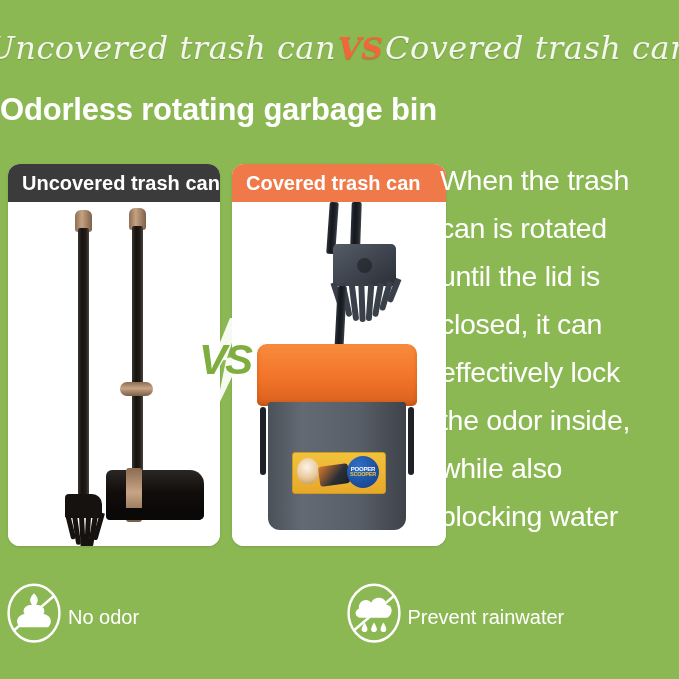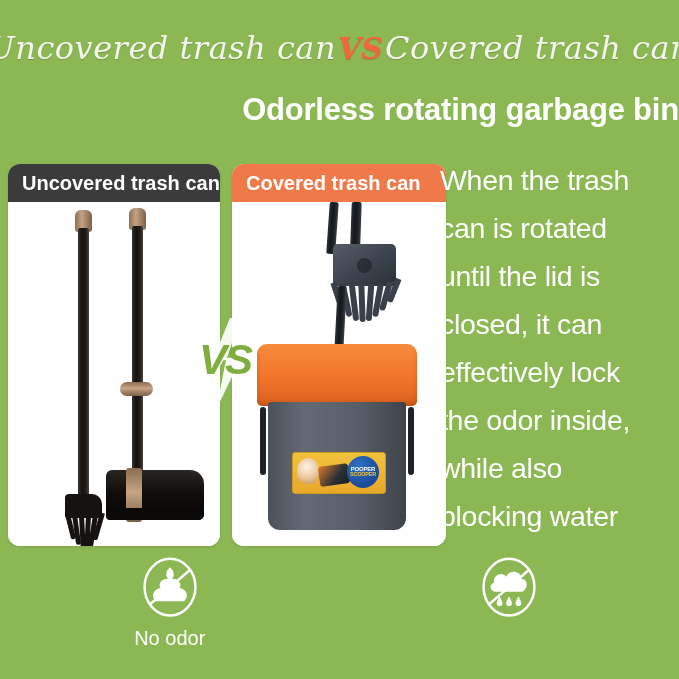--- a/index.html
+++ b/index.html
@@ -45,21 +45,21 @@
     padding: 0 2px;
     text-shadow: 0 1px 1px rgba(120,40,10,.30);
   }
 
   
   .subtitle {
     position: absolute;
     top: 92px;
     left: 0;
     width: 679px;
-    text-align: right;
+    text-align: left;
     font-size: 31px;
     font-weight: 700;
     color: #ffffff;
     letter-spacing: -0.2px;
   }
 
   
   .panel {
     position: absolute;
     background: #ffffff;
@@ -131,21 +131,21 @@
     position: absolute;
     left: 0;
     top: 556px;
     width: 679px;
     height: 118px;
     display: flex;
   }
   .feature {
     flex: 1;
     display: flex;
-    flex-direction: column;
+    flex-direction: row;
     align-items: center;
   }
   .feature-icon { width: 68px; height: 66px; }
   .feature-label {
     margin-top: 5px;
     font-size: 20px;
     color: #ffffff;
     font-weight: 400;
     white-space: nowrap;
   }
@@ -364,16 +364,17 @@
 
   <div class="feature">
     <svg class="feature-icon" viewBox="0 0 70 70">
       <ellipse cx="35" cy="33" rx="27" ry="30" fill="none" stroke="#ffffff" stroke-width="2.6"></ellipse>
       <path d="M22 38 C15 38 13 31 19 28 C18 20 28 16 32 22 C35 14 48 15 48 24 C55 24 56 34 49 38 Z" fill="#ffffff"></path>
       <path d="M25 43 C25 43 22 48 22 50 a3 3 0 0 0 6 0 c0-2-3-7-3-7z" fill="#ffffff"></path>
       <path d="M35 43 C35 43 32 48 32 50 a3 3 0 0 0 6 0 c0-2-3-7-3-7z" fill="#ffffff"></path>
       <path d="M45 43 C45 43 42 48 42 50 a3 3 0 0 0 6 0 c0-2-3-7-3-7z" fill="#ffffff"></path>
       <line x1="13" y1="52" x2="57" y2="14" stroke="#ffffff" stroke-width="2.6"></line>
     </svg>
+    <div class="feature-label">Prevent rainwater</div>
   </div>
 
 
 </div>
 
 </body></html>

